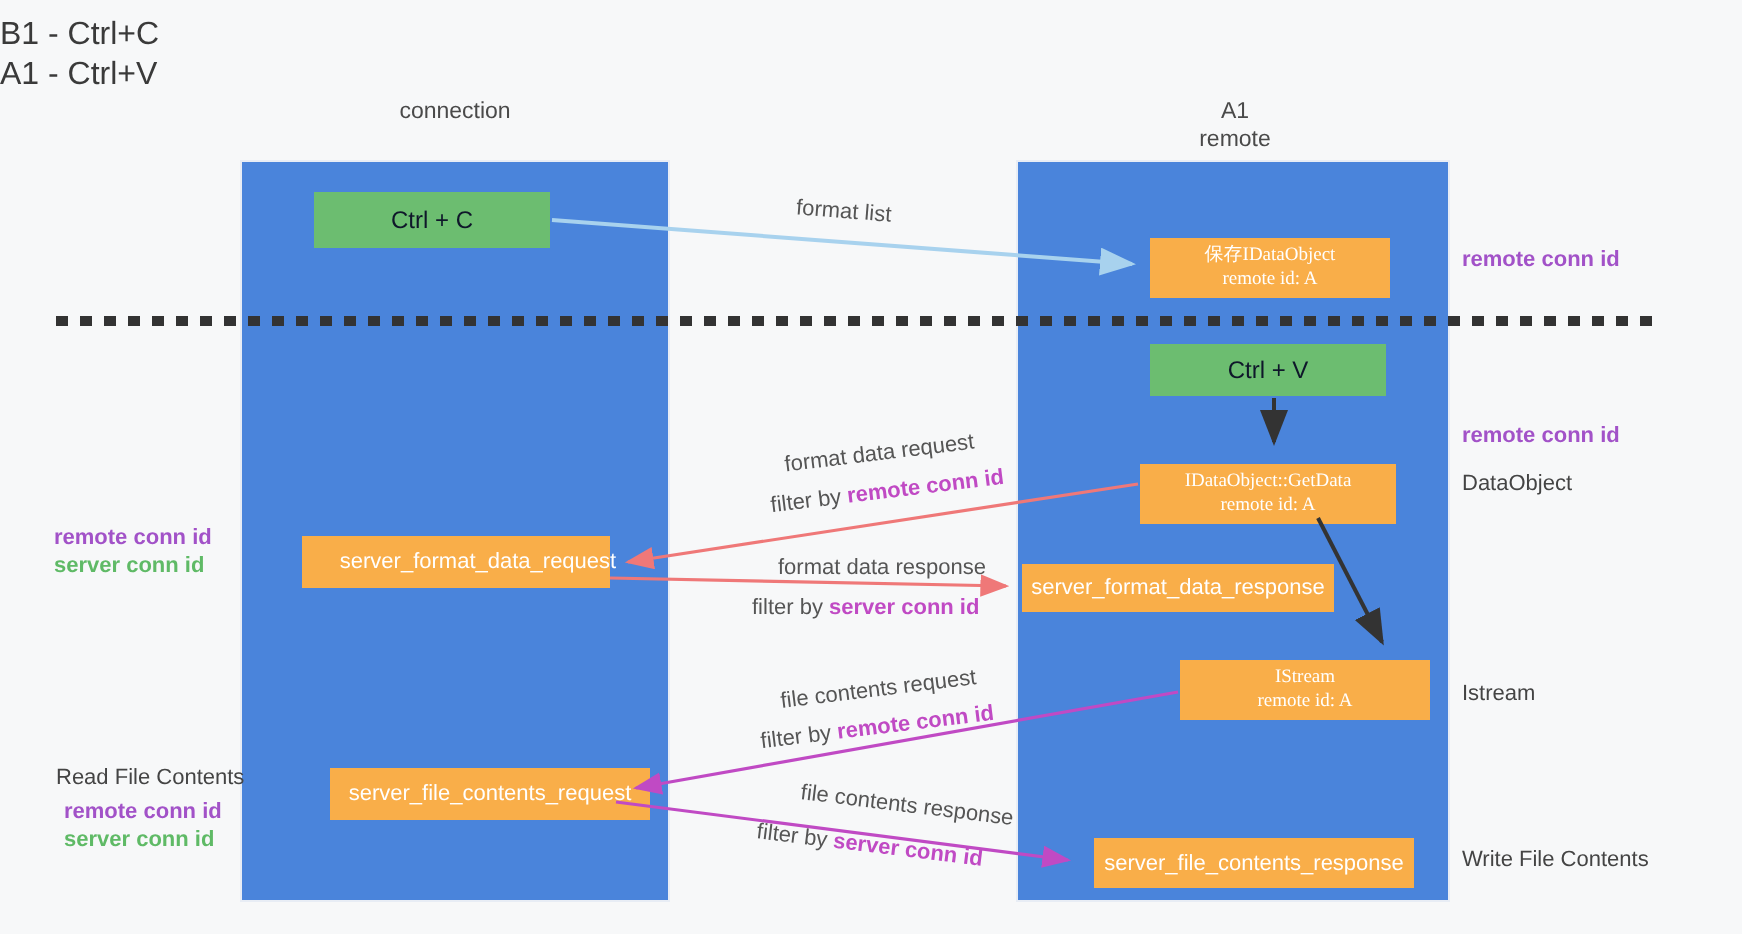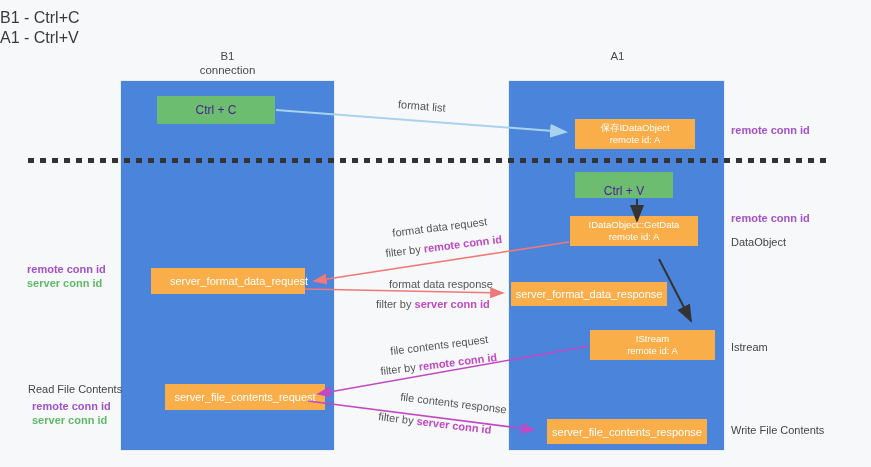--- a/index.html
+++ b/index.html
@@ -17,30 +17,30 @@
     font-size:16px; line-height:20px; color:#3a3a3a;
   }
   .col-header {
     text-align:center; font-size:11.5px; line-height:14px; color:#4a4a4a;
   }
   .col-rect {
     background:#4a84db;
     border:1px solid #e8edf5;
   }
   .gbox {
-    background:#6cbd70; color:#4c1d95;
+    background:#6cbd70; color:#0f172a;
     display:flex; align-items:center; justify-content:center;
     font-size:12px;
   }
   .obox {
     background:#f9ae49; color:#ffffff;
     display:flex; flex-direction:column; align-items:center; justify-content:center;
     text-align:center;
   }
-  .obox.two { font-size:9.5px; line-height:12px; }
+  .obox.two { font-size:9.5px; line-height:12px;font-family:Liberation Serif, serif; }
   .obox.one { font-size:11px; }
   .dashline {
     top:158px; left:28px; width:802px; height:5px;
     background:repeating-linear-gradient(90deg,#333 0 6px,transparent 6px 12px);
   }
   .lbl { font-size:11px; color:#555; white-space:nowrap; }
   .lbl .magenta { color:#c04ac4; font-weight:bold; }
   .purple { color:#a252c8; font-weight:bold; }
   .greent { color:#5fba66; font-weight:bold; }
   .side-lbl { font-size:11px; color:#444; white-space:nowrap; }
@@ -52,44 +52,44 @@
 </style>
 </head>
 <body>
 
 <div class="abs title">
   <div>B1 - Ctrl+C</div>
   <div>A1 - Ctrl+V</div>
 </div>
 
 <div class="abs col-header" style="left:150px; top:49px; width:155px;">
-  <div>B1</div>
   <div>connection</div>
 </div>
 <div class="abs col-header" style="left:540px; top:49px; width:155px;">
   <div>A1</div>
+  <div>remote</div>
 </div>
 
 <div class="abs col-rect" style="left:120px; top:80px; width:215px; height:371px;"></div>
 <div class="abs col-rect" style="left:508px; top:80px; width:217px; height:371px;"></div>
 
 <div class="abs dashline"></div>
 
 <div class="abs gbox" style="left:157px; top:96px; width:118px; height:28px;">
   <span>Ctrl + C</span>
 </div>
-<div class="abs gbox" style="left:575px; top:172px; width:98px; height:26px;align-items:flex-end;">
+<div class="abs gbox" style="left:575px; top:172px; width:118px; height:26px;">
   <span>Ctrl + V</span>
 </div>
 
 <div class="abs obox two" style="left:575px; top:119px; width:120px; height:30px;">
   <span>保存IDataObject</span>
   <span>remote id: A</span>
 </div>
-<div class="abs obox two" style="left:570px; top:216px; width:128px; height:30px;">
+<div class="abs obox two" style="left:570px; top:232px; width:128px; height:30px;">
   <span>IDataObject::GetData</span>
   <span>remote id: A</span>
 </div>
 <div class="abs obox two" style="left:590px; top:330px; width:125px; height:30px;">
   <span>IStream</span>
   <span>remote id: A</span>
 </div>
 <div class="abs obox one" style="left:151px; top:268px; width:154px; height:26px;padding-left:22px;">
   <span>server_format_data_request</span>
 </div>

